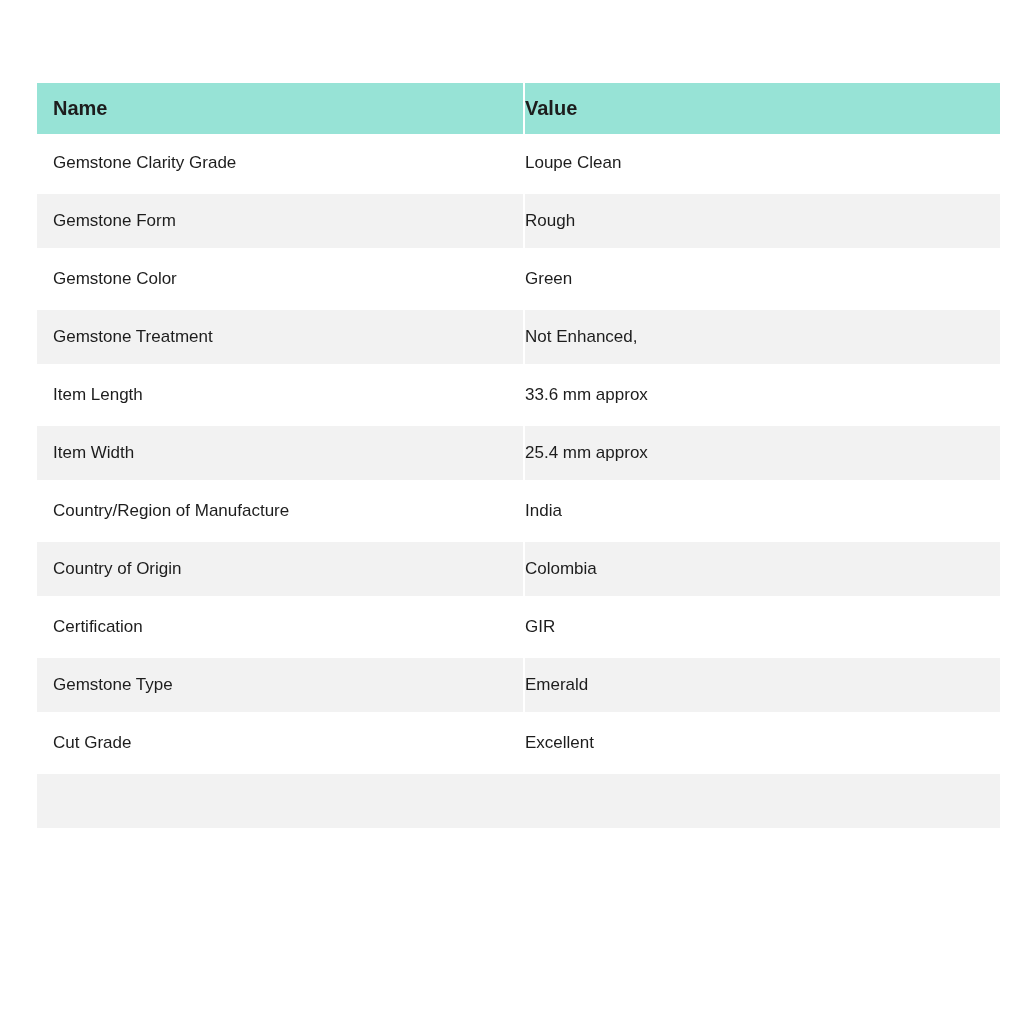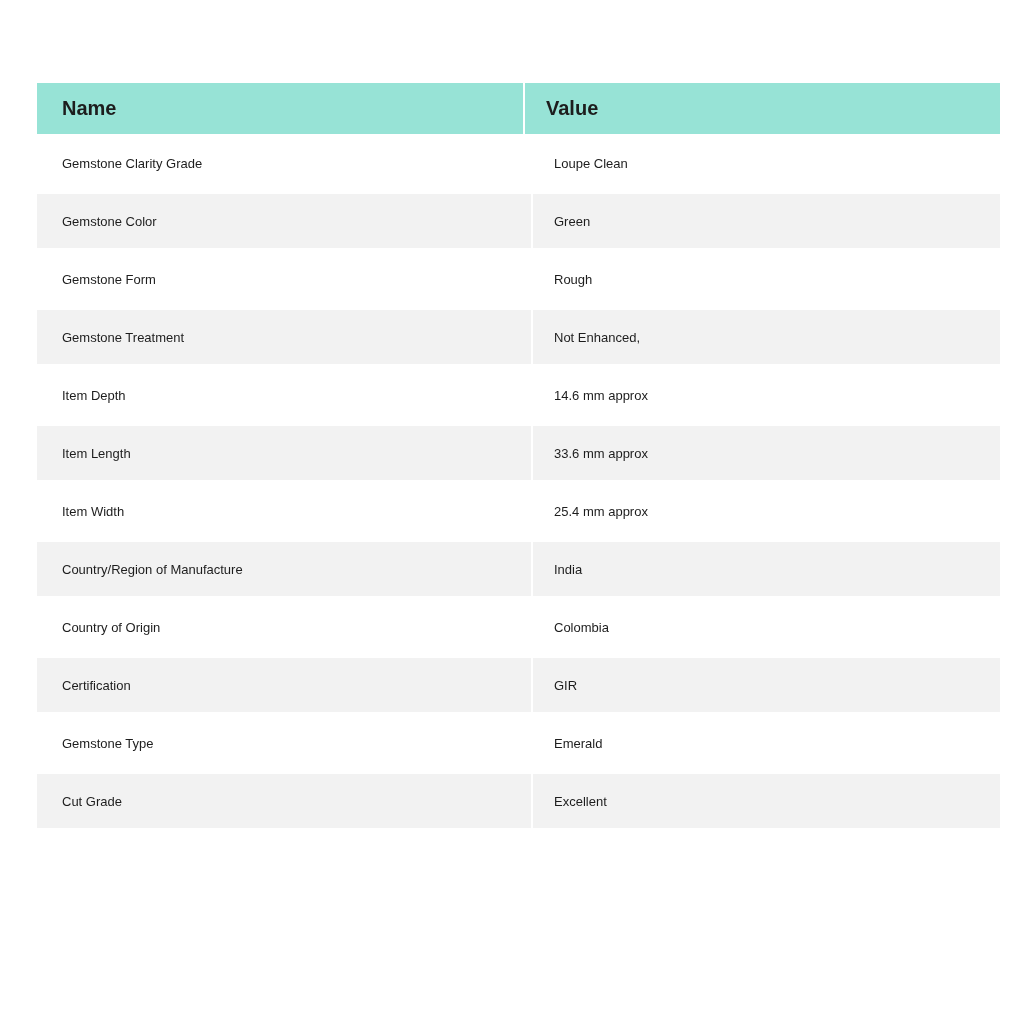--- a/index.html
+++ b/index.html
@@ -28,74 +28,68 @@
     background: #ffffff;
   }
   .row.header {
     height: 51px;
     background: var(--header-bg, #97e3d6);
     font-weight: 600;
     font-size: 20px;
   }
   
   .row:not(.header) {
-    font-size: 13px;
-    gap: 8px;
+    font-size: 17px;
   }
   .row:not(.header):nth-child(odd) {
     background: var(--stripe-bg, #f2f2f2);
     border-top: 2px solid #ffffff;
     border-bottom: 2px solid #ffffff;
   }
   .cell {
     display: flex;
     align-items: center;
     box-sizing: border-box;
     overflow: hidden;
     white-space: nowrap;
   }
   .cell.name {
     width: 486px;
     min-width: 486px;
-    padding-left: 25px;
+    padding-left: 16px;
   }
   .cell.value {
     flex: 1;
-    padding-left: 21px;
     border-left: 2px solid #ffffff;
   }
 </style>
 </head>
 <body>
 
 <div class="spec-table">
   <div class="row header">
     <div class="cell name">Name</div>
     <div class="cell value">Value</div>
   </div>
 
   <div class="row">
     <div class="cell name">Gemstone Clarity Grade</div>
     <div class="cell value">Loupe Clean</div>
   </div>
   <div class="row">
+    <div class="cell name">Gemstone Form</div>
+    <div class="cell value">Rough</div>
+  </div>
+  <div class="row">
     <div class="cell name">Gemstone Color</div>
     <div class="cell value">Green</div>
   </div>
   <div class="row">
-    <div class="cell name">Gemstone Form</div>
-    <div class="cell value">Rough</div>
-  </div>
-  <div class="row">
     <div class="cell name">Gemstone Treatment</div>
     <div class="cell value">Not Enhanced,</div>
-  </div>
-  <div class="row">
-    <div class="cell name">Item Depth</div>
-    <div class="cell value">14.6 mm approx</div>
   </div>
   <div class="row">
     <div class="cell name">Item Length</div>
     <div class="cell value">33.6 mm approx</div>
   </div>
   <div class="row">
     <div class="cell name">Item Width</div>
     <div class="cell value">25.4 mm approx</div>
   </div>
   <div class="row">

